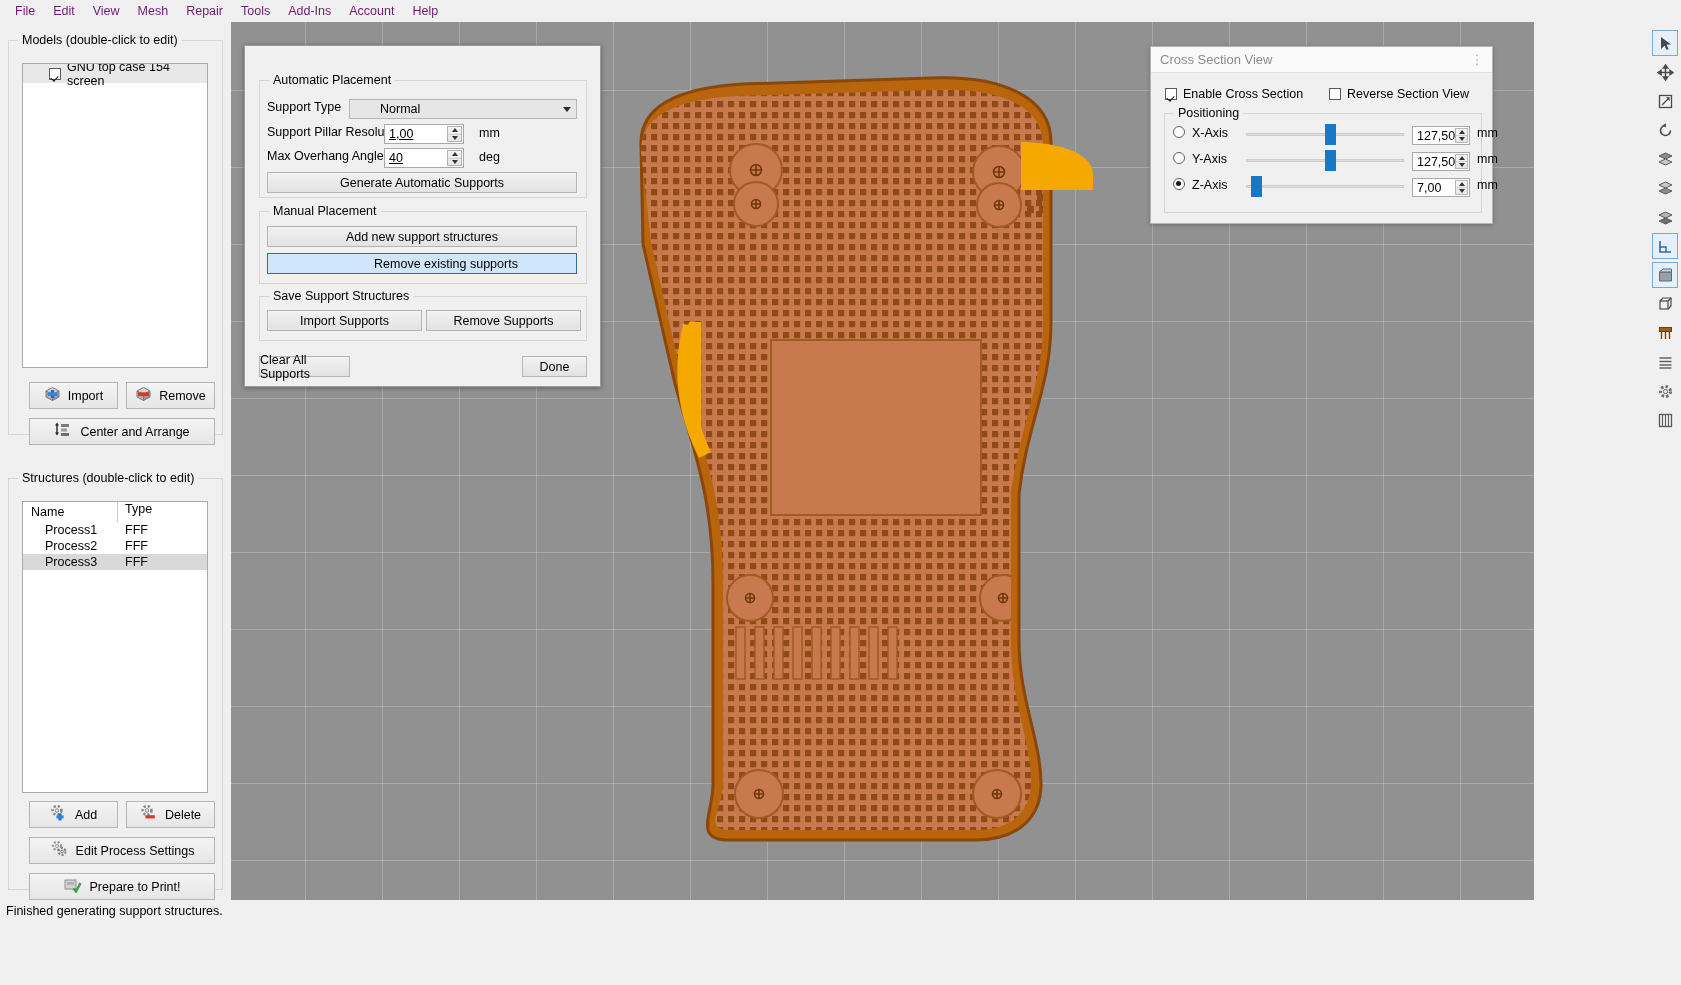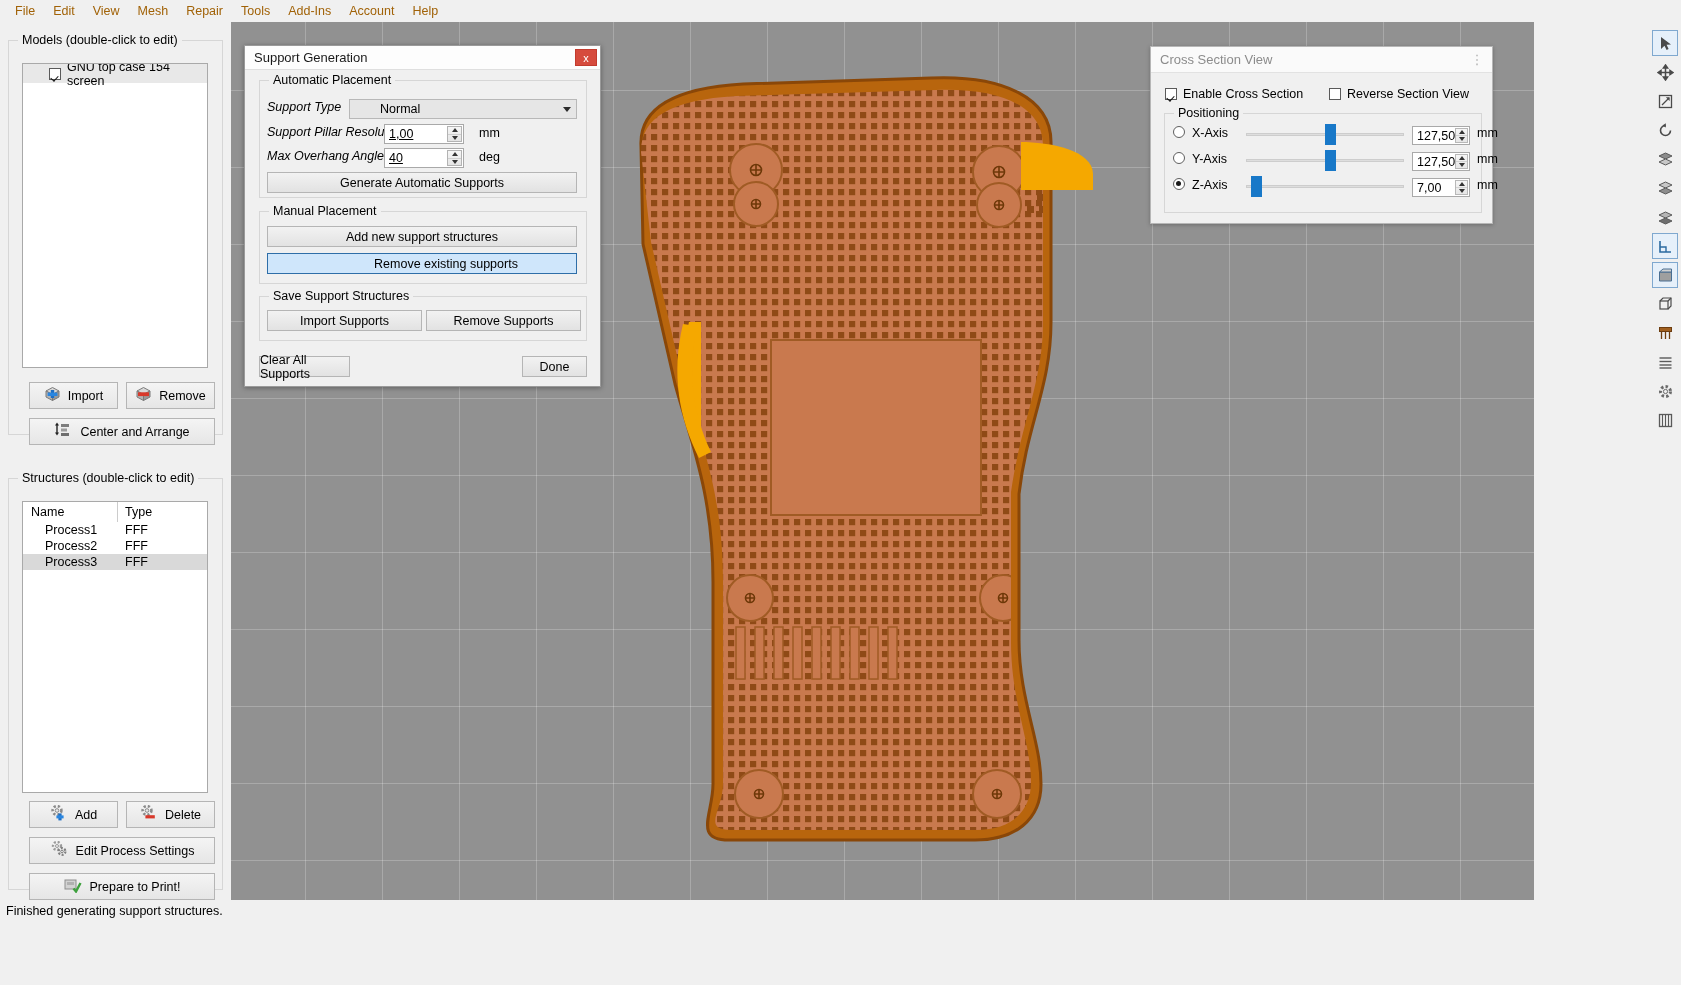--- a/index.html
+++ b/index.html
@@ -11,21 +11,21 @@
     background:#f0f0f0;
     position:relative;
   }
 
   
   #menubar {
     position:absolute; left:0; top:0; width:1681px; height:22px;
     background:#f0f0f0; display:flex; align-items:center; padding-left:6px;
   }
   #menubar .mi {
-    padding:3px 9px; color:#a16207; font-size:12.5px; line-height:14px;
+    padding:3px 9px; color:#701a75; font-size:12.5px; line-height:14px;
     white-space:nowrap;
   }
 
   
   #leftdock {
     position:absolute; left:0; top:22px; width:231px; height:878px;
     background:#f0f0f0;
   }
   .groupbox { position:absolute; border:1px solid #d6d6d6; }
   .groupbox > .gtitle {
@@ -62,21 +62,21 @@
 
   #btn-import { left:20px; top:341px; width:89px; }
   #btn-remove { left:117px; top:341px; width:89px; }
   #btn-center { left:20px; top:377px; width:186px; }
 
   #proc-group { left:8px; top:456px; width:215px; height:412px; }
   #proc-list {
     position:absolute; left:13px; top:22px; width:186px; height:292px;
     background:#fff; border:1px solid #a9a9a9; overflow:hidden;
   }
-  #proc-head { display:flex; height:20px; align-items:center; font-size:12.5px; }
+  #proc-head { display:flex; height:20px; font-size:12.5px; }
   #proc-head .c1 { width:95px; padding-left:8px; border-right:1px solid #ccc; height:20px; line-height:20px;}
   #proc-head .c2 { padding-left:7px; }
   .proc-row { display:flex; height:16px; align-items:center; font-size:12.5px; }
   .proc-row .c1 { width:95px; padding-left:22px; }
   .proc-row .c2 { padding-left:7px; }
   .proc-row.sel { background:#d9d9d9; }
 
   #btn-add    { left:20px; top:322px; width:89px; }
   #btn-delete { left:117px; top:322px; width:89px; }
   #btn-eps    { left:20px; top:358px; width:186px; }
@@ -135,21 +135,21 @@
     width:22px; height:17px; margin-right:3px; background:#d64b3d;
     color:#fff; font-size:11px; line-height:17px; text-align:center;
     border:1px solid #c23b2e;
   }
 
   #grp-auto   { left:14px; top:34px; width:328px; height:118px; }
   #grp-manual { left:14px; top:165px; width:328px; height:73px; }
   #grp-save   { left:14px; top:250px; width:328px; height:45px; }
 
   .frow { position:absolute; display:flex; align-items:center; font-size:12.5px; }
-  .fieldlabel { white-space:nowrap;font-style:italic; }
+  .fieldlabel { white-space:nowrap; }
 
   .combo {
     height:20px; background:#e6e6e6; border:1px solid #b8b8b8;
     display:flex; align-items:center; padding-left:5px; font-size:12.5px;
     position:relative;
   }
   .combo .arrowbox {
     position:absolute; right:0; top:0; width:19px; height:100%;
     display:flex; align-items:center; justify-content:center;
   }
@@ -584,25 +584,20 @@
             <line x1="5.5" y1="3" x2="5.5" y2="14"></line>
             <line x1="8.5" y1="3" x2="8.5" y2="14"></line>
             <line x1="11.5" y1="3" x2="11.5" y2="14"></line>
           </g>
         </svg>
     </div>
   </div>
 </div>
 
 <div id="dlg-support">
-  <div class="titlebar">
-    <span>Support Generation</span>
-    <span class="spacer"></span>
-    <span class="closebtn">x</span>
-  </div>
 
   <div class="groupbox" id="grp-auto">
     <div class="gtitle">Automatic Placement</div>
 
     <div class="frow" style="left:7px; top:19px;">
       <span class="fieldlabel">Support Type</span>
     </div>
     <div class="combo" style="position:absolute; left:89px; top:18px; width:228px;padding-left:30px;">
       <span>Normal</span>
       <span class="arrowbox">

